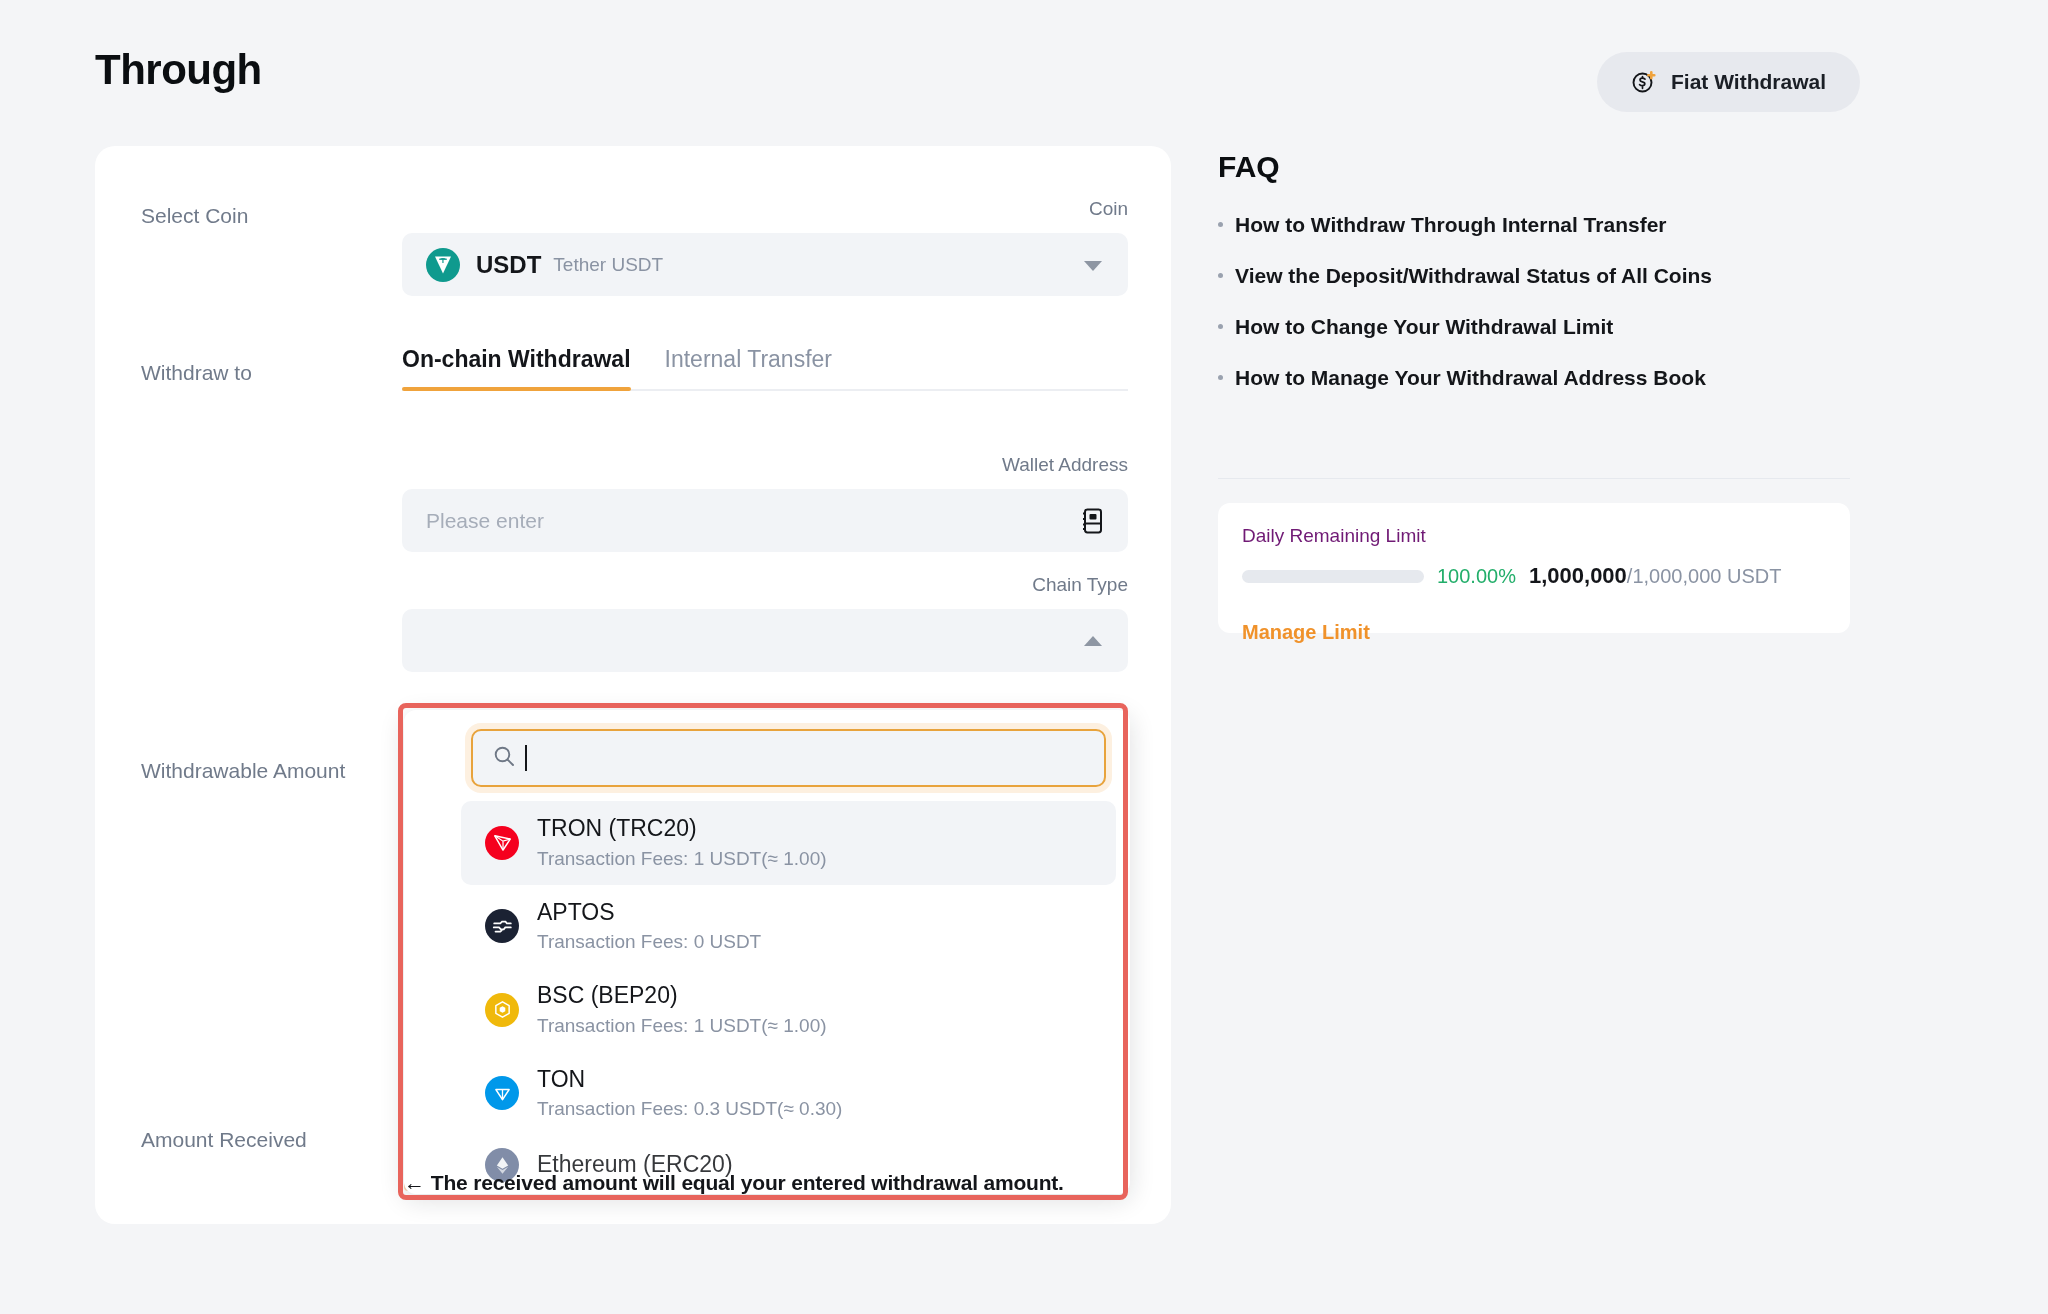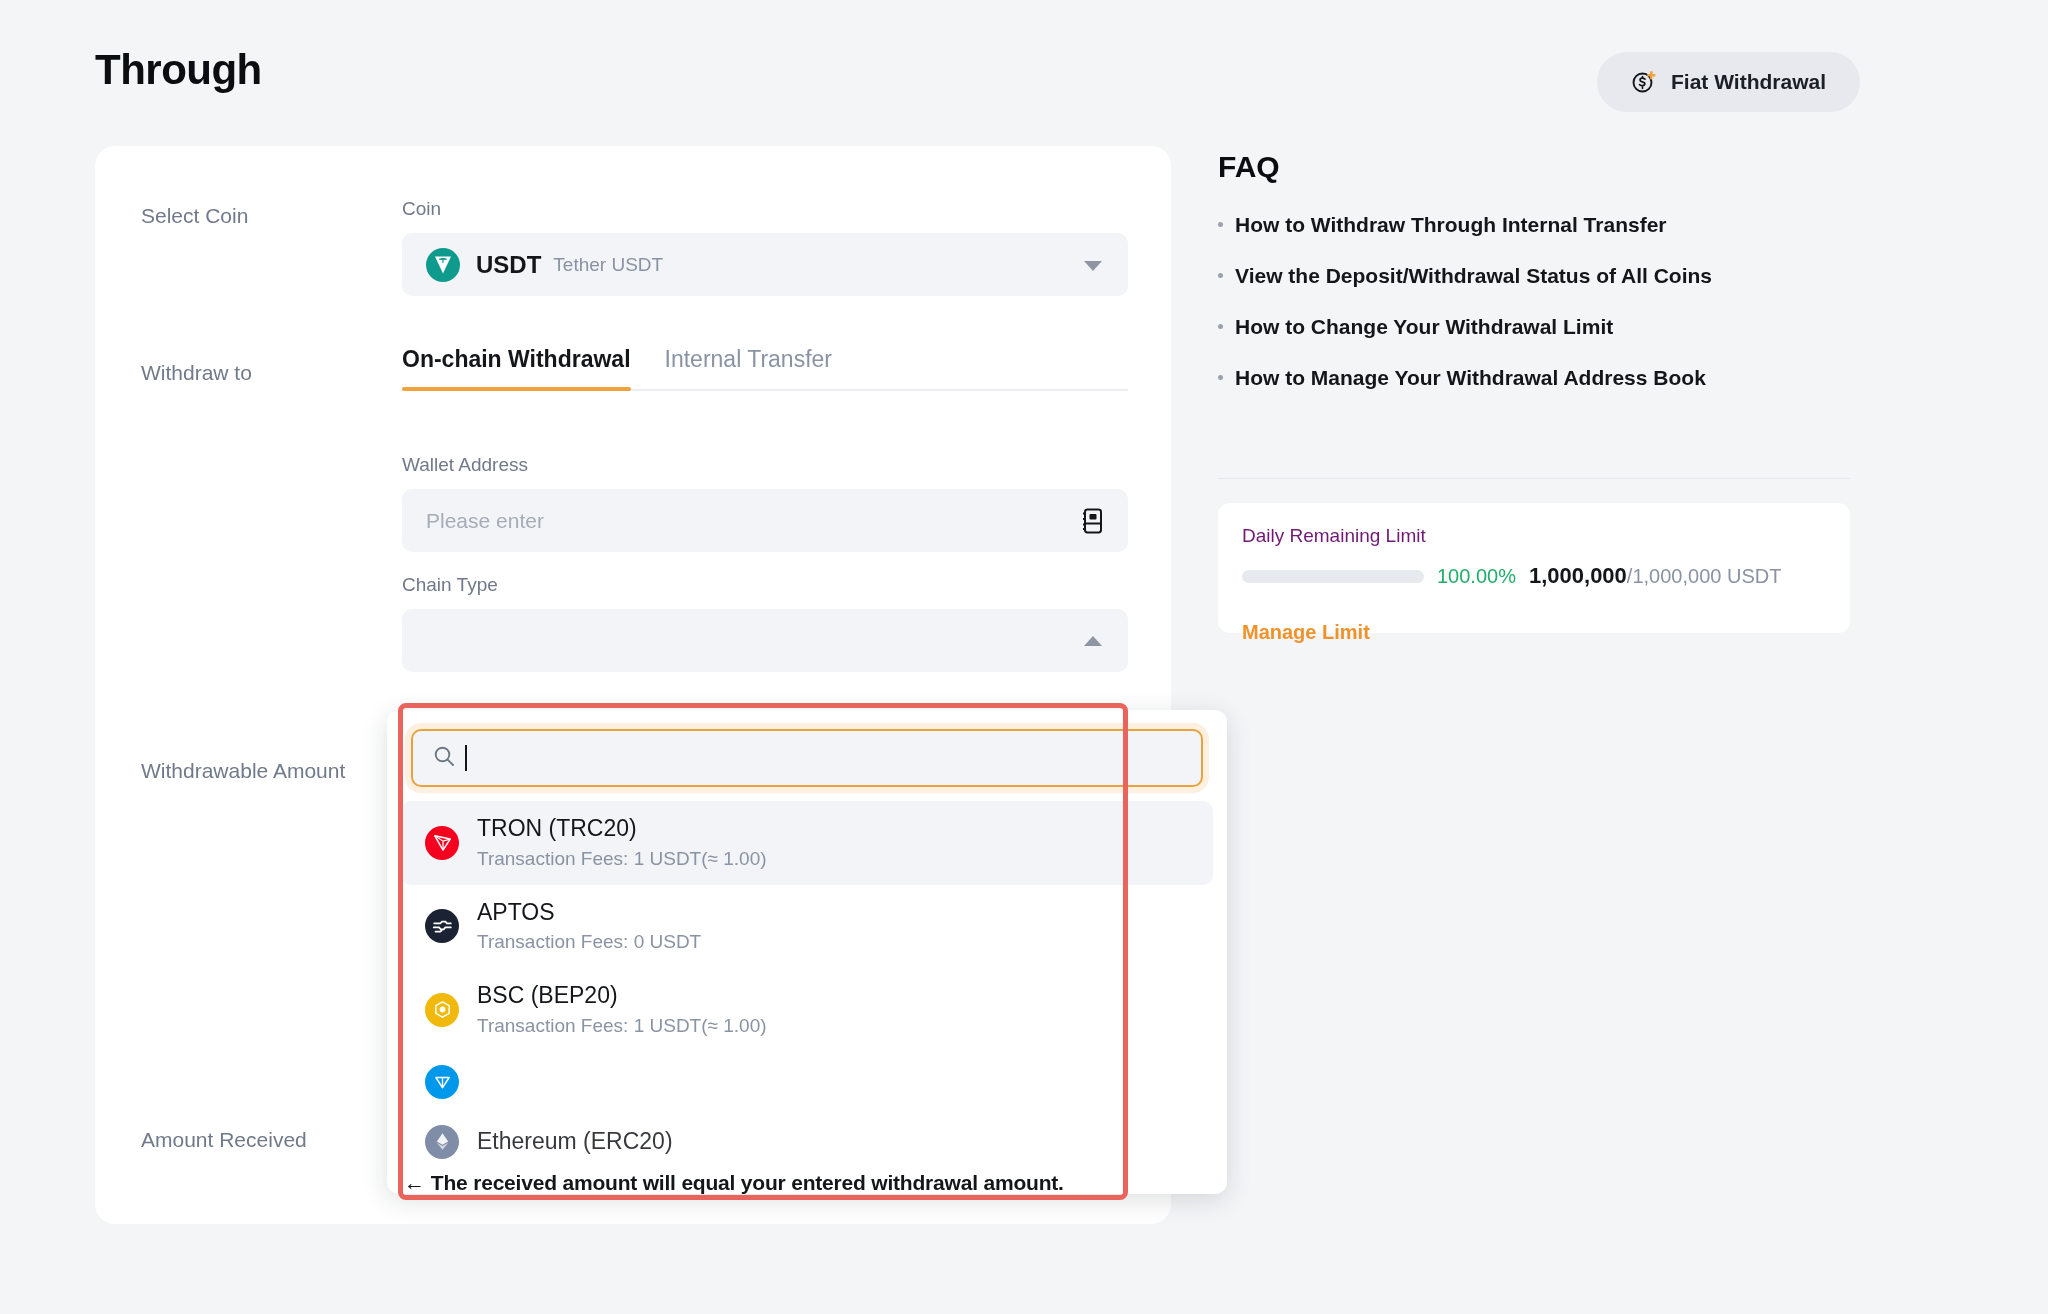--- a/index.html
+++ b/index.html
@@ -36,21 +36,21 @@
 
   .row-label {
     position: absolute; left: 46px;
     font-size: 21px; color: #707a8a; white-space: nowrap;
   }
   .lbl-select-coin   { top: 58px; }
   .lbl-withdraw-to   { top: 215px; }
   .lbl-withdrawable  { top: 613px; }
   .lbl-amount-recv   { top: 982px; }
 
-  .field-col { position: absolute; left: 307px; width: 726px; }
+  .field-col { position: absolute; left: 307px; width: 726px; text-align: right; }
 
   .sub-label { font-size: 19px; color: #707a8a; margin-bottom: 13px; }
 
   .select-box {
     height: 63px; background: #f2f4f7; border-radius: 10px;
     display: flex; align-items: center; padding: 0 22px 0 24px;
     cursor: pointer; position: relative;
   }
   .coin-icon {
     width: 34px; height: 34px; border-radius: 50%;
@@ -89,25 +89,25 @@
   .input-box {
     height: 63px; background: #f2f4f7; border-radius: 10px;
     display: flex; align-items: center; padding: 0 24px;
     position: relative;
   }
   .input-placeholder { font-size: 21px; color: #a6adb9; }
   .addr-book-icon { position: absolute; right: 24px; top: 50%; margin-top: -13px; }
 
   
   .dropdown-panel {
-    position: absolute; left: 387px; top: 710px;
-    width: 840px; height: 484px;
+    position: absolute; left: 404px; top: 710px;
+    width: 726px; height: 484px;
     background: #ffffff; border-radius: 12px;
     box-shadow: 0 6px 26px rgba(20,25,35,0.14);
-    overflow: hidden; z-index: 30;
+    overflow: hidden; z-index: 30; padding-left: 43px;
   }
   .dd-search-wrap { padding: 19px 24px 14px 24px; }
   .dd-search {
     height: 58px; background: #f2f4f7;
     border: 2px solid #e8a33c; border-radius: 10px;
     box-shadow: 0 0 0 6px rgba(240,163,60,0.16);
     display: flex; align-items: center; padding: 0 20px; gap: 10px;
   }
   .caret-text {
     display: inline-block; width: 2px; height: 26px;
@@ -317,20 +317,24 @@
         </span>
       </div>
 
       <div class="dd-item">
         <span class="dd-ico" style="background:#0098ea">
           <svg width="21" height="21" viewBox="0 0 24 24">
             <path d="M4.5 7.5 L19.5 7.5 L12 19 Z" fill="none" stroke="#ffffff" stroke-width="1.8" stroke-linejoin="round"></path>
             <path d="M12 7.5 V19" stroke="#ffffff" stroke-width="1.5"></path>
           </svg>
         </span>
+        <span>
+          <span class="dd-name" style="display:block">TON</span>
+          <span class="dd-fee" style="display:block">Transaction Fees: 0.3 USDT(≈ 0.30)</span>
+        </span>
       </div>
 
       <div class="dd-item" style="opacity:.85">
         <span class="dd-ico" style="background:#6b7a99">
           <svg width="21" height="21" viewBox="0 0 24 24">
             <path d="M12 2.5 L18.5 12 L12 15.8 L5.5 12 Z" fill="#ffffff" opacity=".9"></path>
             <path d="M12 17.2 L18.5 13.4 L12 21.5 L5.5 13.4 Z" fill="#ffffff" opacity=".65"></path>
           </svg>
         </span>
         <span>

